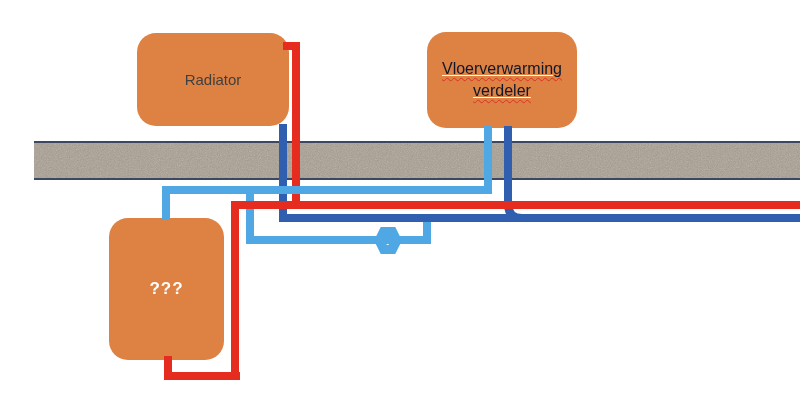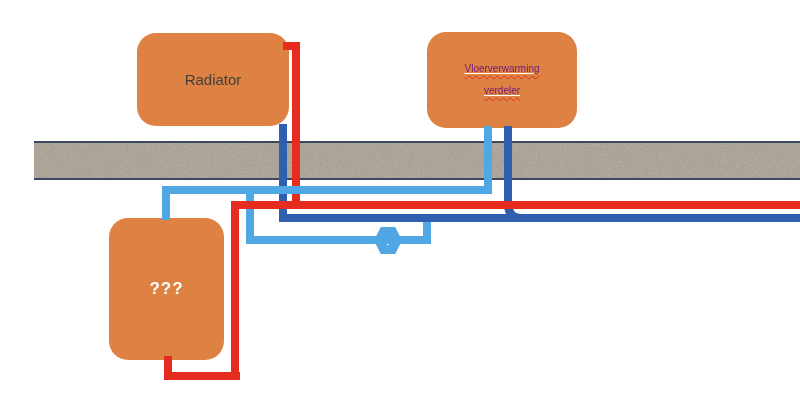--- a/index.html
+++ b/index.html
@@ -19,21 +19,21 @@
   
   .node{
     position:absolute;background:var(--orange,#de8244);border-radius:19px;
     display:flex;align-items:center;justify-content:center;text-align:center;
     z-index:2;
   }
   .node-radiator{left:103px;top:33px;width:152px;height:93px;}
   .node-verdeler{left:393px;top:32px;width:150px;height:96px;}
   .node-unknown{left:75px;top:218px;width:115px;height:142px;}
   .label-radiator{color:var(--radiator_text,#3f3f3f);font-size:15px;}
-  .label-verdeler{color:#701a75;font-size:10px;line-height:22px;}
+  .label-verdeler{color:#0f172a;font-size:16px;line-height:22px;}
   .label-unknown{color:#fff;font-size:17px;font-weight:600;letter-spacing:1px;}
   .u{text-decoration:underline;text-decoration-color:#fff;text-decoration-thickness:1px;}
   .squiggle{
     text-decoration:underline wavy var(--squiggle,#d93025);
     text-decoration-thickness:1px;text-underline-offset:3px;
   }
   
   .pipe{position:absolute;}
   .red{background:var(--red,#e62c1e);}
   .bdark{background:var(--blue_dark,#2f5fae);}

